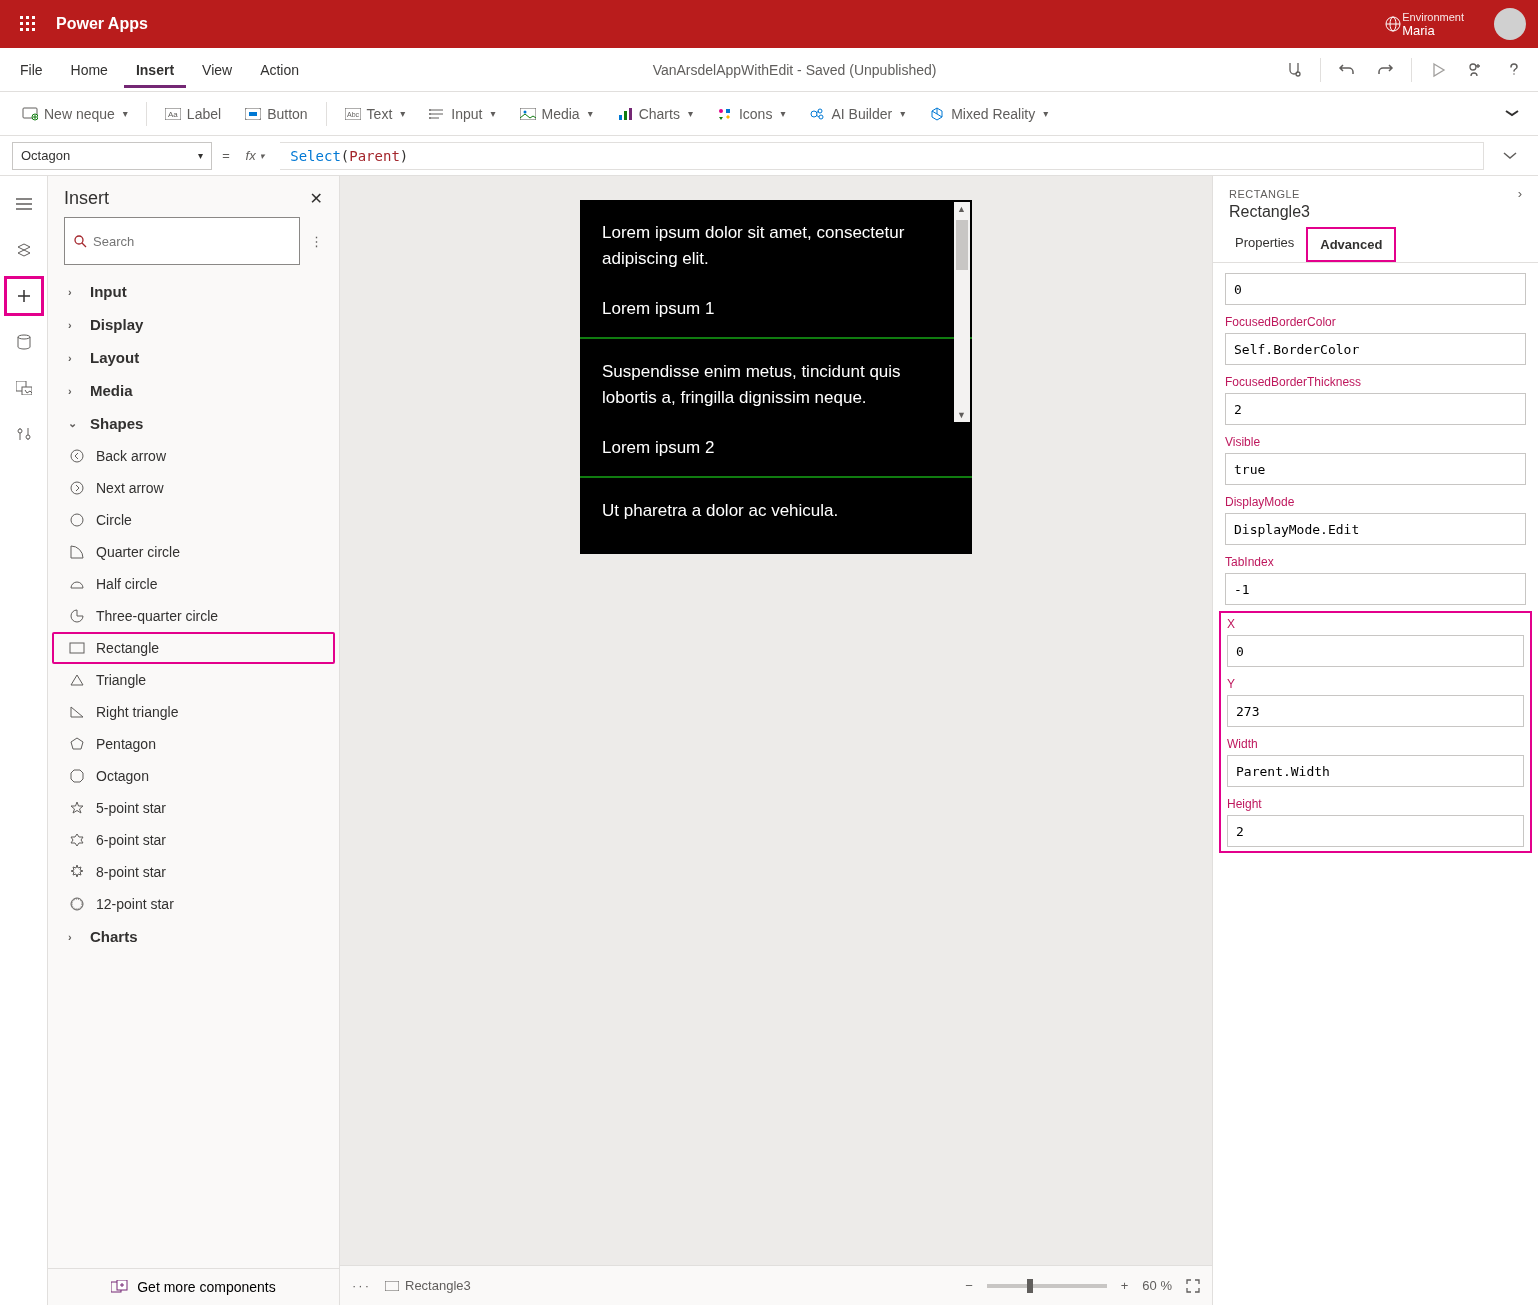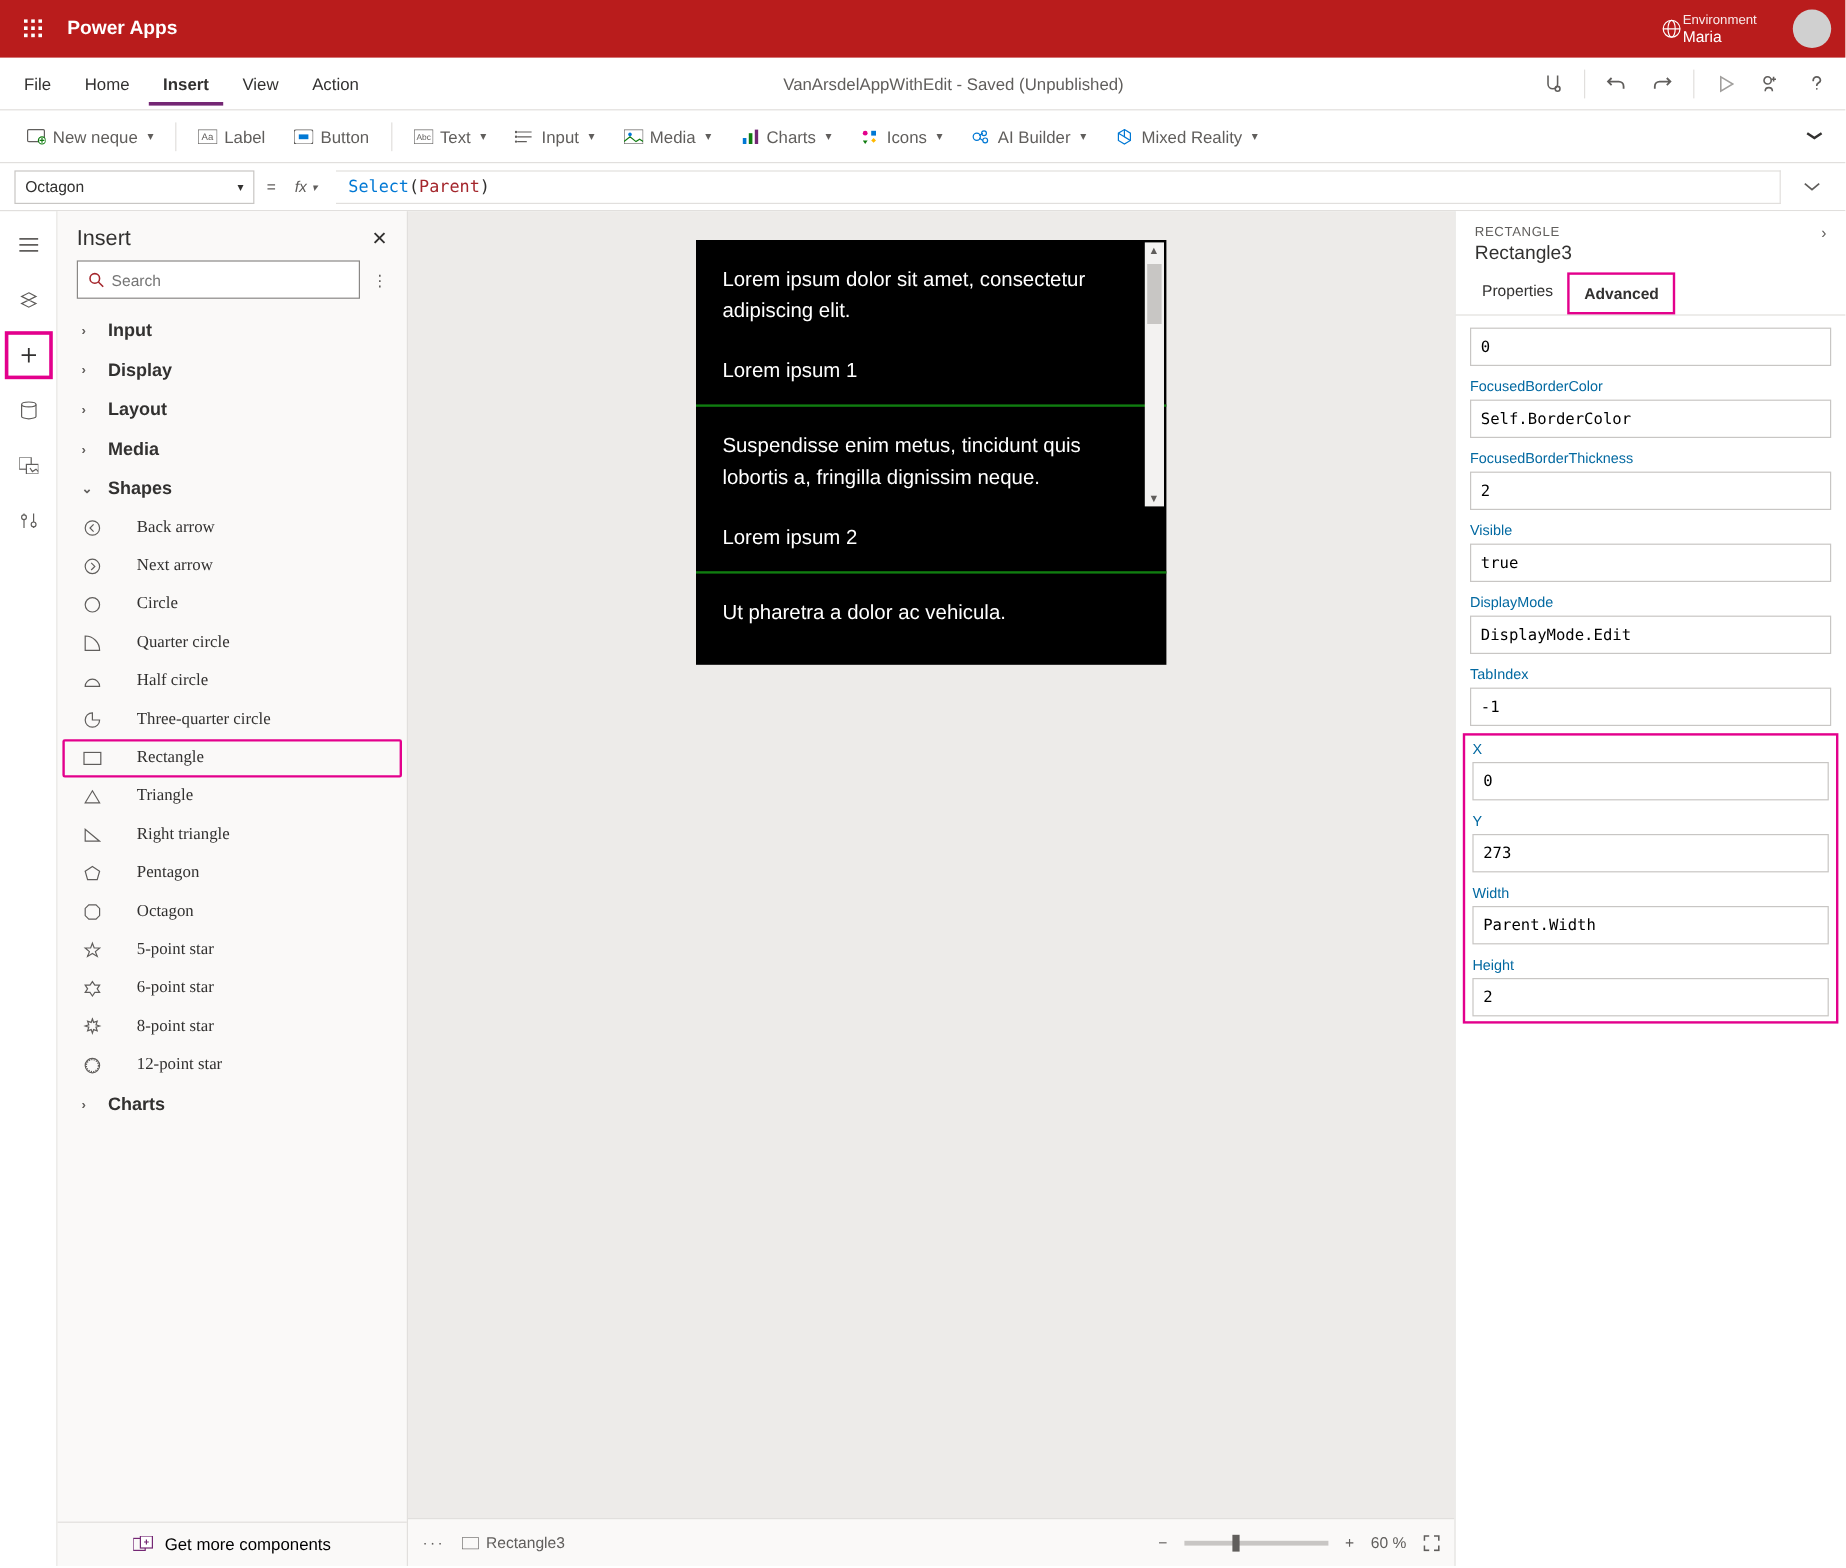--- a/index.html
+++ b/index.html
@@ -51,27 +51,27 @@
 .leftrail { width: 48px; border-right: 1px solid #e1dfdd; display: flex; flex-direction: column; align-items: center; padding-top: 8px; gap: 6px; }
 .rail-btn { width: 40px; height: 40px; display: flex; align-items: center; justify-content: center; cursor: pointer; border: 3px solid transparent; }
 .rail-btn.active { border: 3px solid #e3008c; }
 
 
 .leftpanel { width: 292px; border-right: 1px solid #e1dfdd; display: flex; flex-direction: column; background: #faf9f8; }
 .leftpanel-head { display: flex; align-items: center; justify-content: space-between; padding: 12px 16px 8px; }
 .leftpanel-title { font-size: 18px; font-weight: 400; }
 .leftpanel-close { cursor: pointer; font-size: 16px; }
 .leftpanel-searchrow { display: flex; align-items: center; gap: 10px; padding: 0 16px 10px; }
-.leftpanel-search { flex: 1; height: 32px; border: 1px solid #8a8886; display: flex; align-items: center; padding: 0 8px; gap: 6px; background: #fff; }
+.leftpanel-search { flex: 1; height: 48px; border: 1px solid #8a8886; display: flex; align-items: center; padding: 0 8px; gap: 6px; background: #fff; }
 .leftpanel-search input { border: none; outline: none; flex: 1; font-size: 13px; }
 .leftpanel-more { cursor: pointer; color: #605e5c; }
 .tree { flex: 1; overflow: auto; padding-bottom: 6px; }
 .tree-cat { display: flex; align-items: center; gap: 10px; padding: 8px 20px; font-size: 15px; font-weight: 600; cursor: pointer; }
 .tree-cat .chev { width: 12px; display: inline-block; color: #605e5c; font-size: 11px; }
-.tree-item { display: flex; align-items: center; gap: 28px; padding: 7px 20px 7px 20px; font-size: 14px; cursor: pointer; font-family: Liberation Serif, serif; }
+.tree-item { display: flex; align-items: center; gap: 10px; padding: 7px 20px 7px 20px; font-size: 14px; cursor: pointer; }
 .tree-item .ico { width: 18px; height: 18px; display: inline-flex; align-items: center; justify-content: center; color: #605e5c; }
 .tree-item.hl { border: 2px solid #e3008c; border-radius: 2px; margin: 0 4px; padding: 5px 14px; }
 .leftpanel-foot { border-top: 1px solid #e1dfdd; padding: 10px; display: flex; align-items: center; justify-content: center; gap: 8px; color: #000000; font-size: 14px; cursor: pointer; }
 
 
 .canvas-wrap { flex: 1; background: #edebe9; display: flex; flex-direction: column; }
 .canvas-area { flex: 1; display: flex; align-items: flex-start; justify-content: center; padding-top: 24px; overflow: auto; }
 .phone-screen { width: 392px; background: #000; color: #fff; position: relative; padding: 0; }
 .gallery-item { padding: 20px 22px 18px; position: relative; }
 .gallery-title { font-size: 17px; line-height: 1.5; margin-bottom: 28px; }
@@ -90,21 +90,21 @@
 .rightpanel { width: 326px; border-left: 1px solid #e1dfdd; display: flex; flex-direction: column; background: #fff; }
 .rp-hdr { padding: 10px 16px 2px; display: flex; justify-content: space-between; align-items: center; }
 .rp-type { font-size: 11px; color: #605e5c; letter-spacing: .5px; }
 .rp-name { font-size: 16px; padding: 0 16px 6px; }
 .rp-tabs { display: flex; gap: 0; border-bottom: 1px solid #e1dfdd; padding: 0 10px; }
 .rp-tab { padding: 8px 12px; font-size: 13px; cursor: pointer; }
 .rp-tab.active { font-weight: 600; border-bottom: 2px solid #742774; }
 .rp-tab.hl { border: 2px solid #e3008c; }
 .rp-body { flex: 1; overflow: auto; padding: 10px 12px; position: relative; }
 .rp-field { margin-bottom: 10px; }
-.rp-label { font-size: 12px; color: #0369a1; margin-bottom: 4px; }
+.rp-label { font-size: 12px; color: #be185d; margin-bottom: 4px; }
 .rp-input { width: 100%; height: 32px; border: 1px solid #c8c6c4; padding: 0 8px; font-family: Consolas, monospace; font-size: 13px; }
 .rp-hl-box { border: 2px solid #e3008c; padding: 4px 6px; margin: -4px -6px 10px; }
 
 svg { display: block; }
 </style>
 </head>
 <body>
 
 <div class="topbar">
   <div class="waffle">

